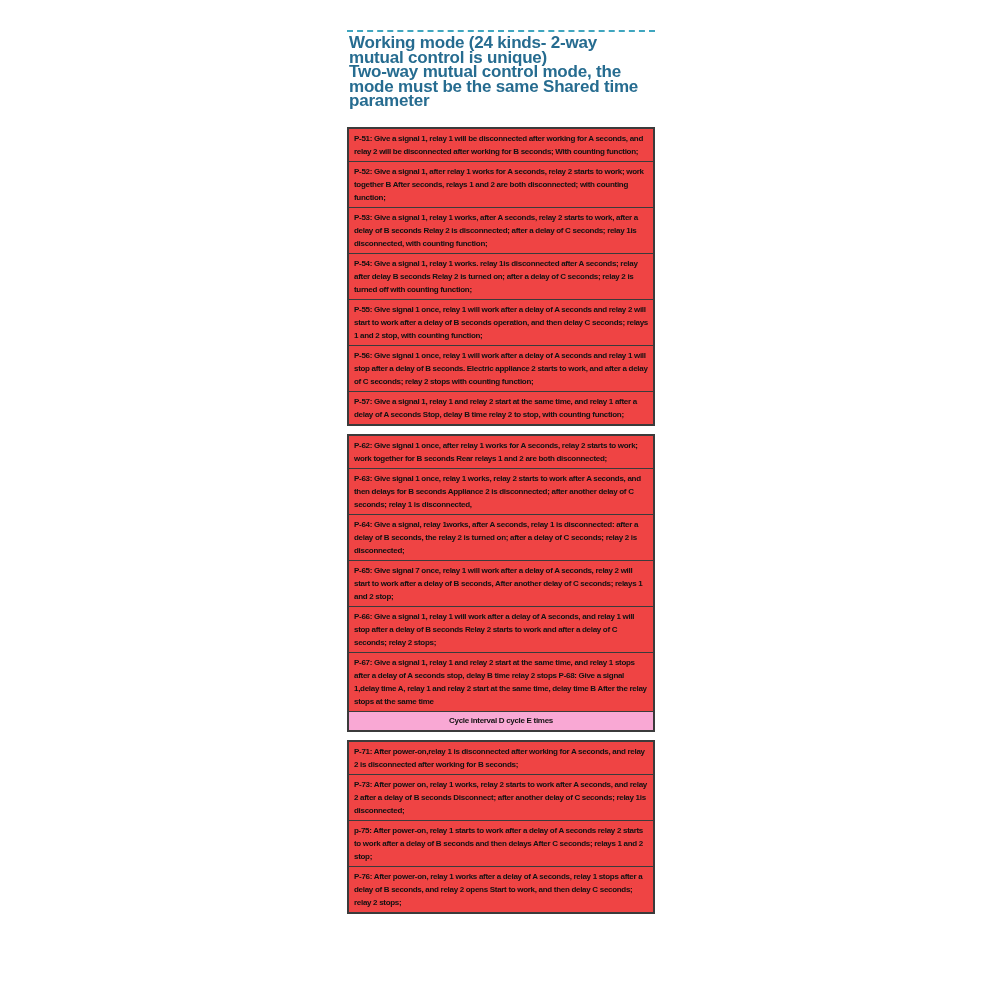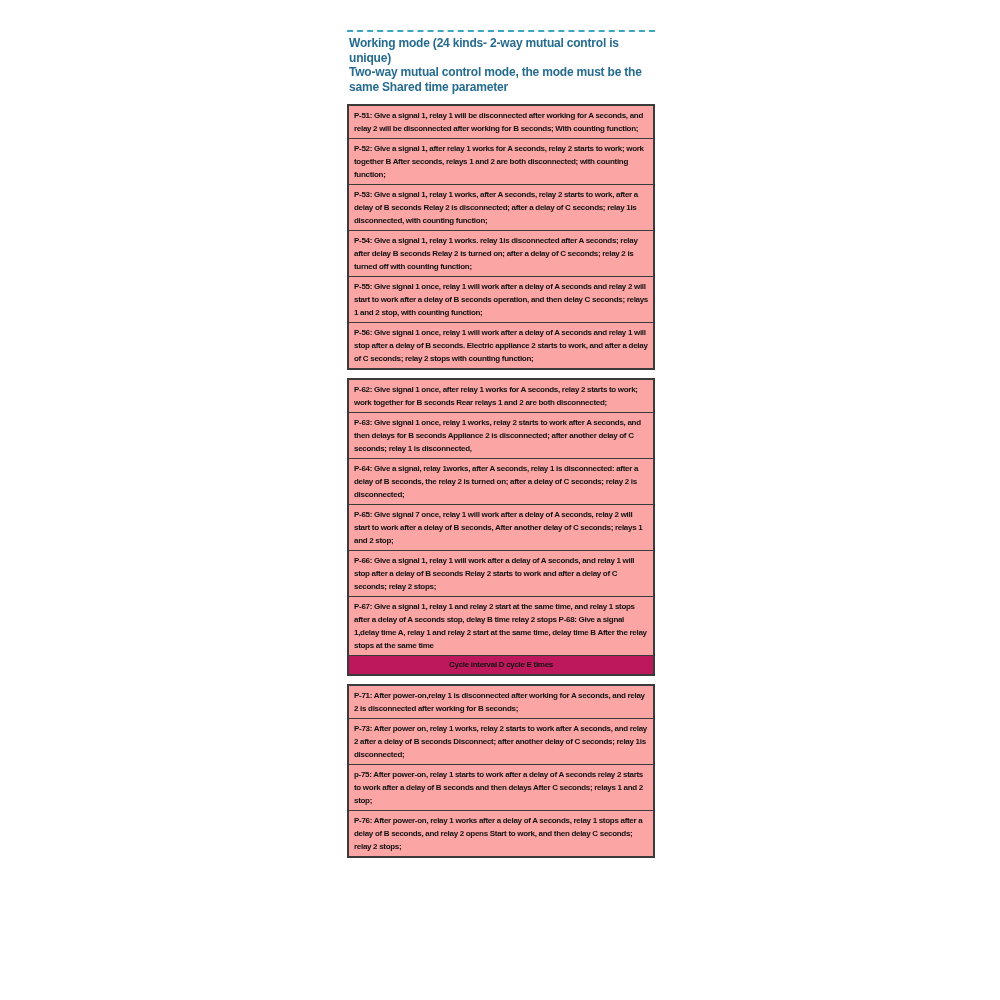--- a/index.html
+++ b/index.html
@@ -9,64 +9,65 @@
     font-family: "Liberation Sans", sans-serif;
     overflow: hidden;
   }
   .page {
     position: absolute;
     left: 347px; top: 30px;
     width: 308px;
   }
   .header {
     border-top: 2px dashed #3fa6bf;
-    padding: 4px 2px 10px 2px;
+    padding: 4px 2px 18px 2px;
     color: #266c90;
     font-weight: bold;
-    font-size: 12px;
+    font-size: 17px;
     line-height: 14.5px;
     letter-spacing: -0.2px;
   }
   .mode-table {
     border: 2px solid #3b3b3b;
     background: #ffffff;
     margin-bottom: 8px;
   }
   .mode-table .row {
     border-bottom: 1px solid #3b3b3b;
     padding: 3px 5px;
     font-size: 8px;
     font-weight: bold;
     letter-spacing: -0.3px;
     line-height: 13px;
     color: #111111;
-    background: #fca5a5;
+    background: #ef4444;
   }
   .mode-table .row:last-child { border-bottom: none; }
   .mode-table .row.footer {
-    background: #be185d;
+    background: #f9a8d4;
     line-height: 12px;
   }
   .mode-table .row.footer.center { text-align: center; }
 </style>
 </head>
 <body>
 
 <div class="page">
   <div class="header">
     <div>Working mode (24 kinds- 2-way mutual control is unique)</div>
     <div>Two-way mutual control mode, the mode must be the same Shared time parameter</div>
   </div>
   <div class="mode-table">
       <div class="row">P-51: Give a signal 1, relay 1 will be disconnected after working for A seconds, and relay 2 will be disconnected after working for B seconds; With counting function;</div>
       <div class="row">P-52: Give a signal 1, after relay 1 works for A seconds, relay 2 starts to work; work together B After seconds, relays 1 and 2 are both disconnected; with counting function;</div>
       <div class="row">P-53: Give a signal 1, relay 1 works, after A seconds, relay 2 starts to work, after a delay of B seconds Relay 2 is disconnected; after a delay of C seconds; relay 1is disconnected, with counting function;</div>
       <div class="row">P-54: Give a signal 1, relay 1 works. relay 1is disconnected after A seconds; relay after delay B seconds Relay 2 is turned on; after a delay of C seconds; relay 2 is turned off with counting function;</div>
       <div class="row">P-55: Give signal 1 once, relay 1 will work after a delay of A seconds and relay 2 will start to work after a delay of B seconds operation, and then delay C seconds; relays 1 and 2 stop, with counting function;</div>
       <div class="row">P-56: Give signal 1 once, relay 1 will work after a delay of A seconds and relay 1 will stop after a delay of B seconds. Electric appliance 2 starts to work, and after a delay of C seconds; relay 2 stops with counting function;</div>
+      <div class="row">P-57: Give a signal 1, relay 1 and relay 2 start at the same time, and relay 1 after a delay of A seconds Stop, delay B time relay 2 to stop, with counting function;</div>
     </div>
   <div class="mode-table">
       <div class="row">P-62: Give signal 1 once, after relay 1 works for A seconds, relay 2 starts to work; work together for B seconds Rear relays 1 and 2 are both disconnected;</div>
       <div class="row">P-63: Give signal 1 once, relay 1 works, relay 2 starts to work after A seconds, and then delays for B seconds Appliance 2 is disconnected; after another delay of C seconds; relay 1 is disconnected,</div>
       <div class="row">P-64: Give a signal, relay 1works, after A seconds, relay 1 is disconnected: after a delay of B seconds, the relay 2 is turned on; after a delay of C seconds; relay 2 is disconnected;</div>
       <div class="row">P-65: Give signal 7 once, relay 1 will work after a delay of A seconds, relay 2 will start to work after a delay of B seconds, After another delay of C seconds; relays 1 and 2 stop;</div>
       <div class="row">P-66: Give a signal 1, relay 1 will work after a delay of A seconds, and relay 1 will stop after a delay of B seconds Relay 2 starts to work and after a delay of C seconds; relay 2 stops;</div>
       <div class="row">P-67: Give a signal 1, relay 1 and relay 2 start at the same time, and relay 1 stops after a delay of A seconds stop, delay B time relay 2 stops P-68: Give a signal 1,delay time A, relay 1 and relay 2 start at the same time, delay time B After the relay stops at the same time</div>
       <div class="row footer center">Cycle interval D cycle E times</div>
     </div>

